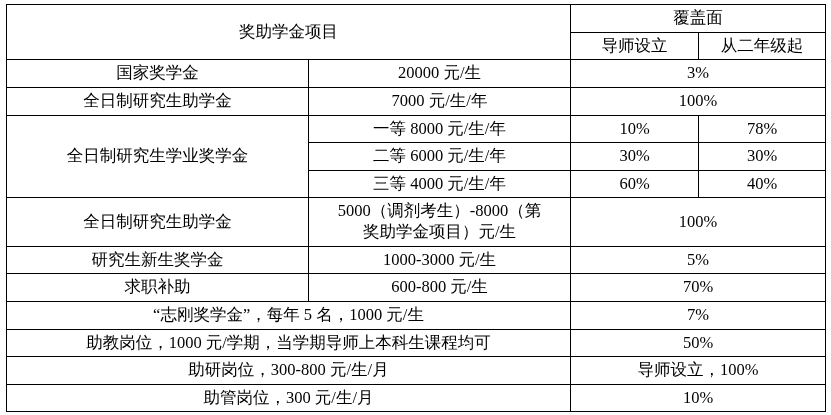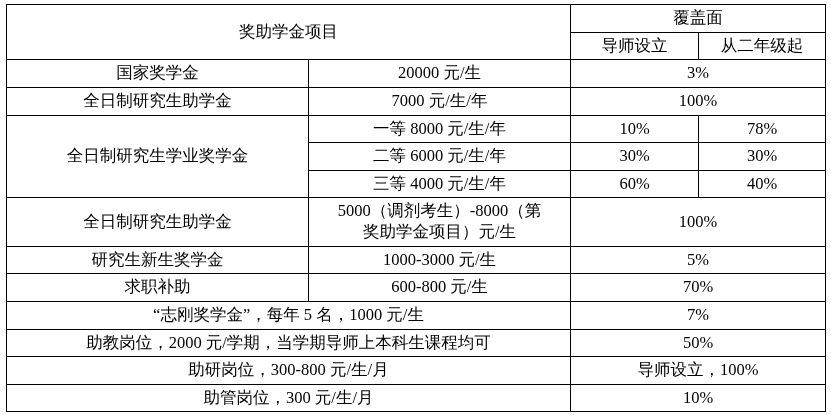--- a/index.html
+++ b/index.html
@@ -111,21 +111,21 @@
         <td>求职补助</td>
         <td>600-800 元/生</td>
         <td colspan="2">70%</td>
       </tr>
 
       <tr>
         <td colspan="2">“志刚奖学金”，每年 5 名，1000 元/生</td>
         <td colspan="2">7%</td>
       </tr>
       <tr>
-        <td colspan="2">助教岗位，2000 元/学期，当学期导师上本科生课程均可</td>
+        <td colspan="2">助教岗位，1000 元/学期，当学期导师上本科生课程均可</td>
         <td colspan="2">50%</td>
       </tr>
       <tr>
         <td colspan="2">助研岗位，300-800 元/生/月</td>
         <td colspan="2">导师设立，100%</td>
       </tr>
       <tr>
         <td colspan="2">助管岗位，300 元/生/月</td>
         <td colspan="2">10%</td>
       </tr>

